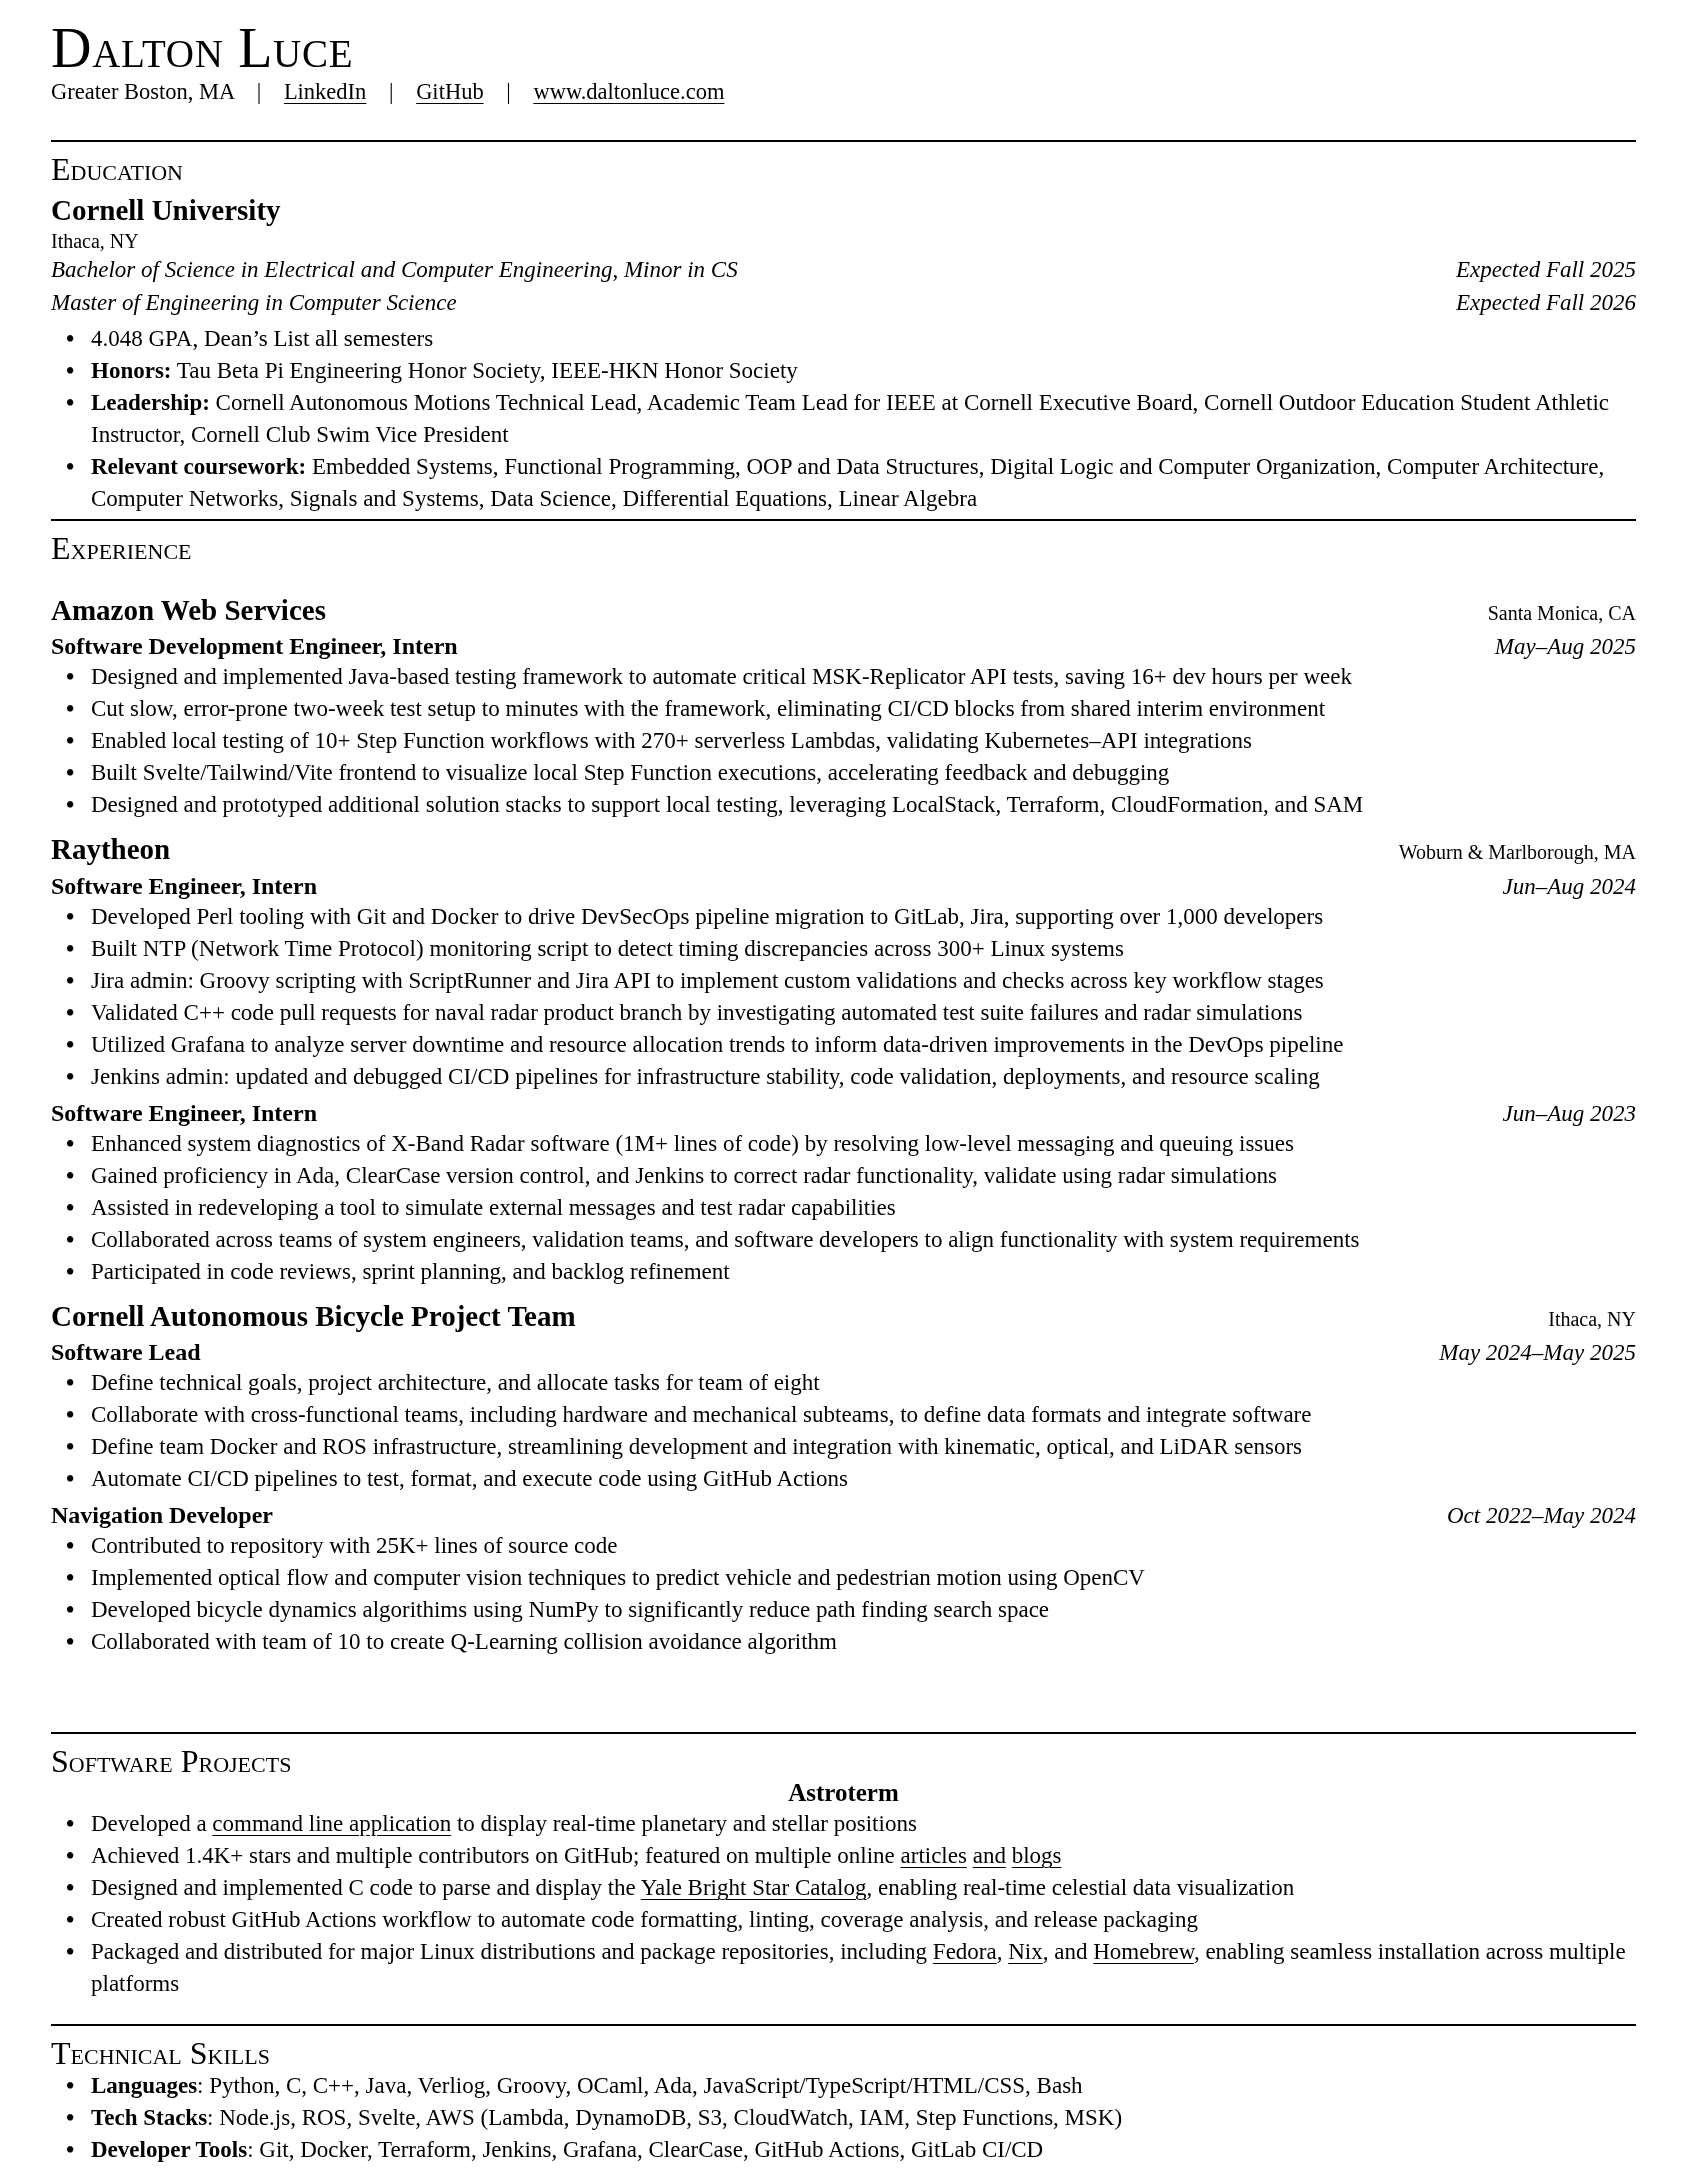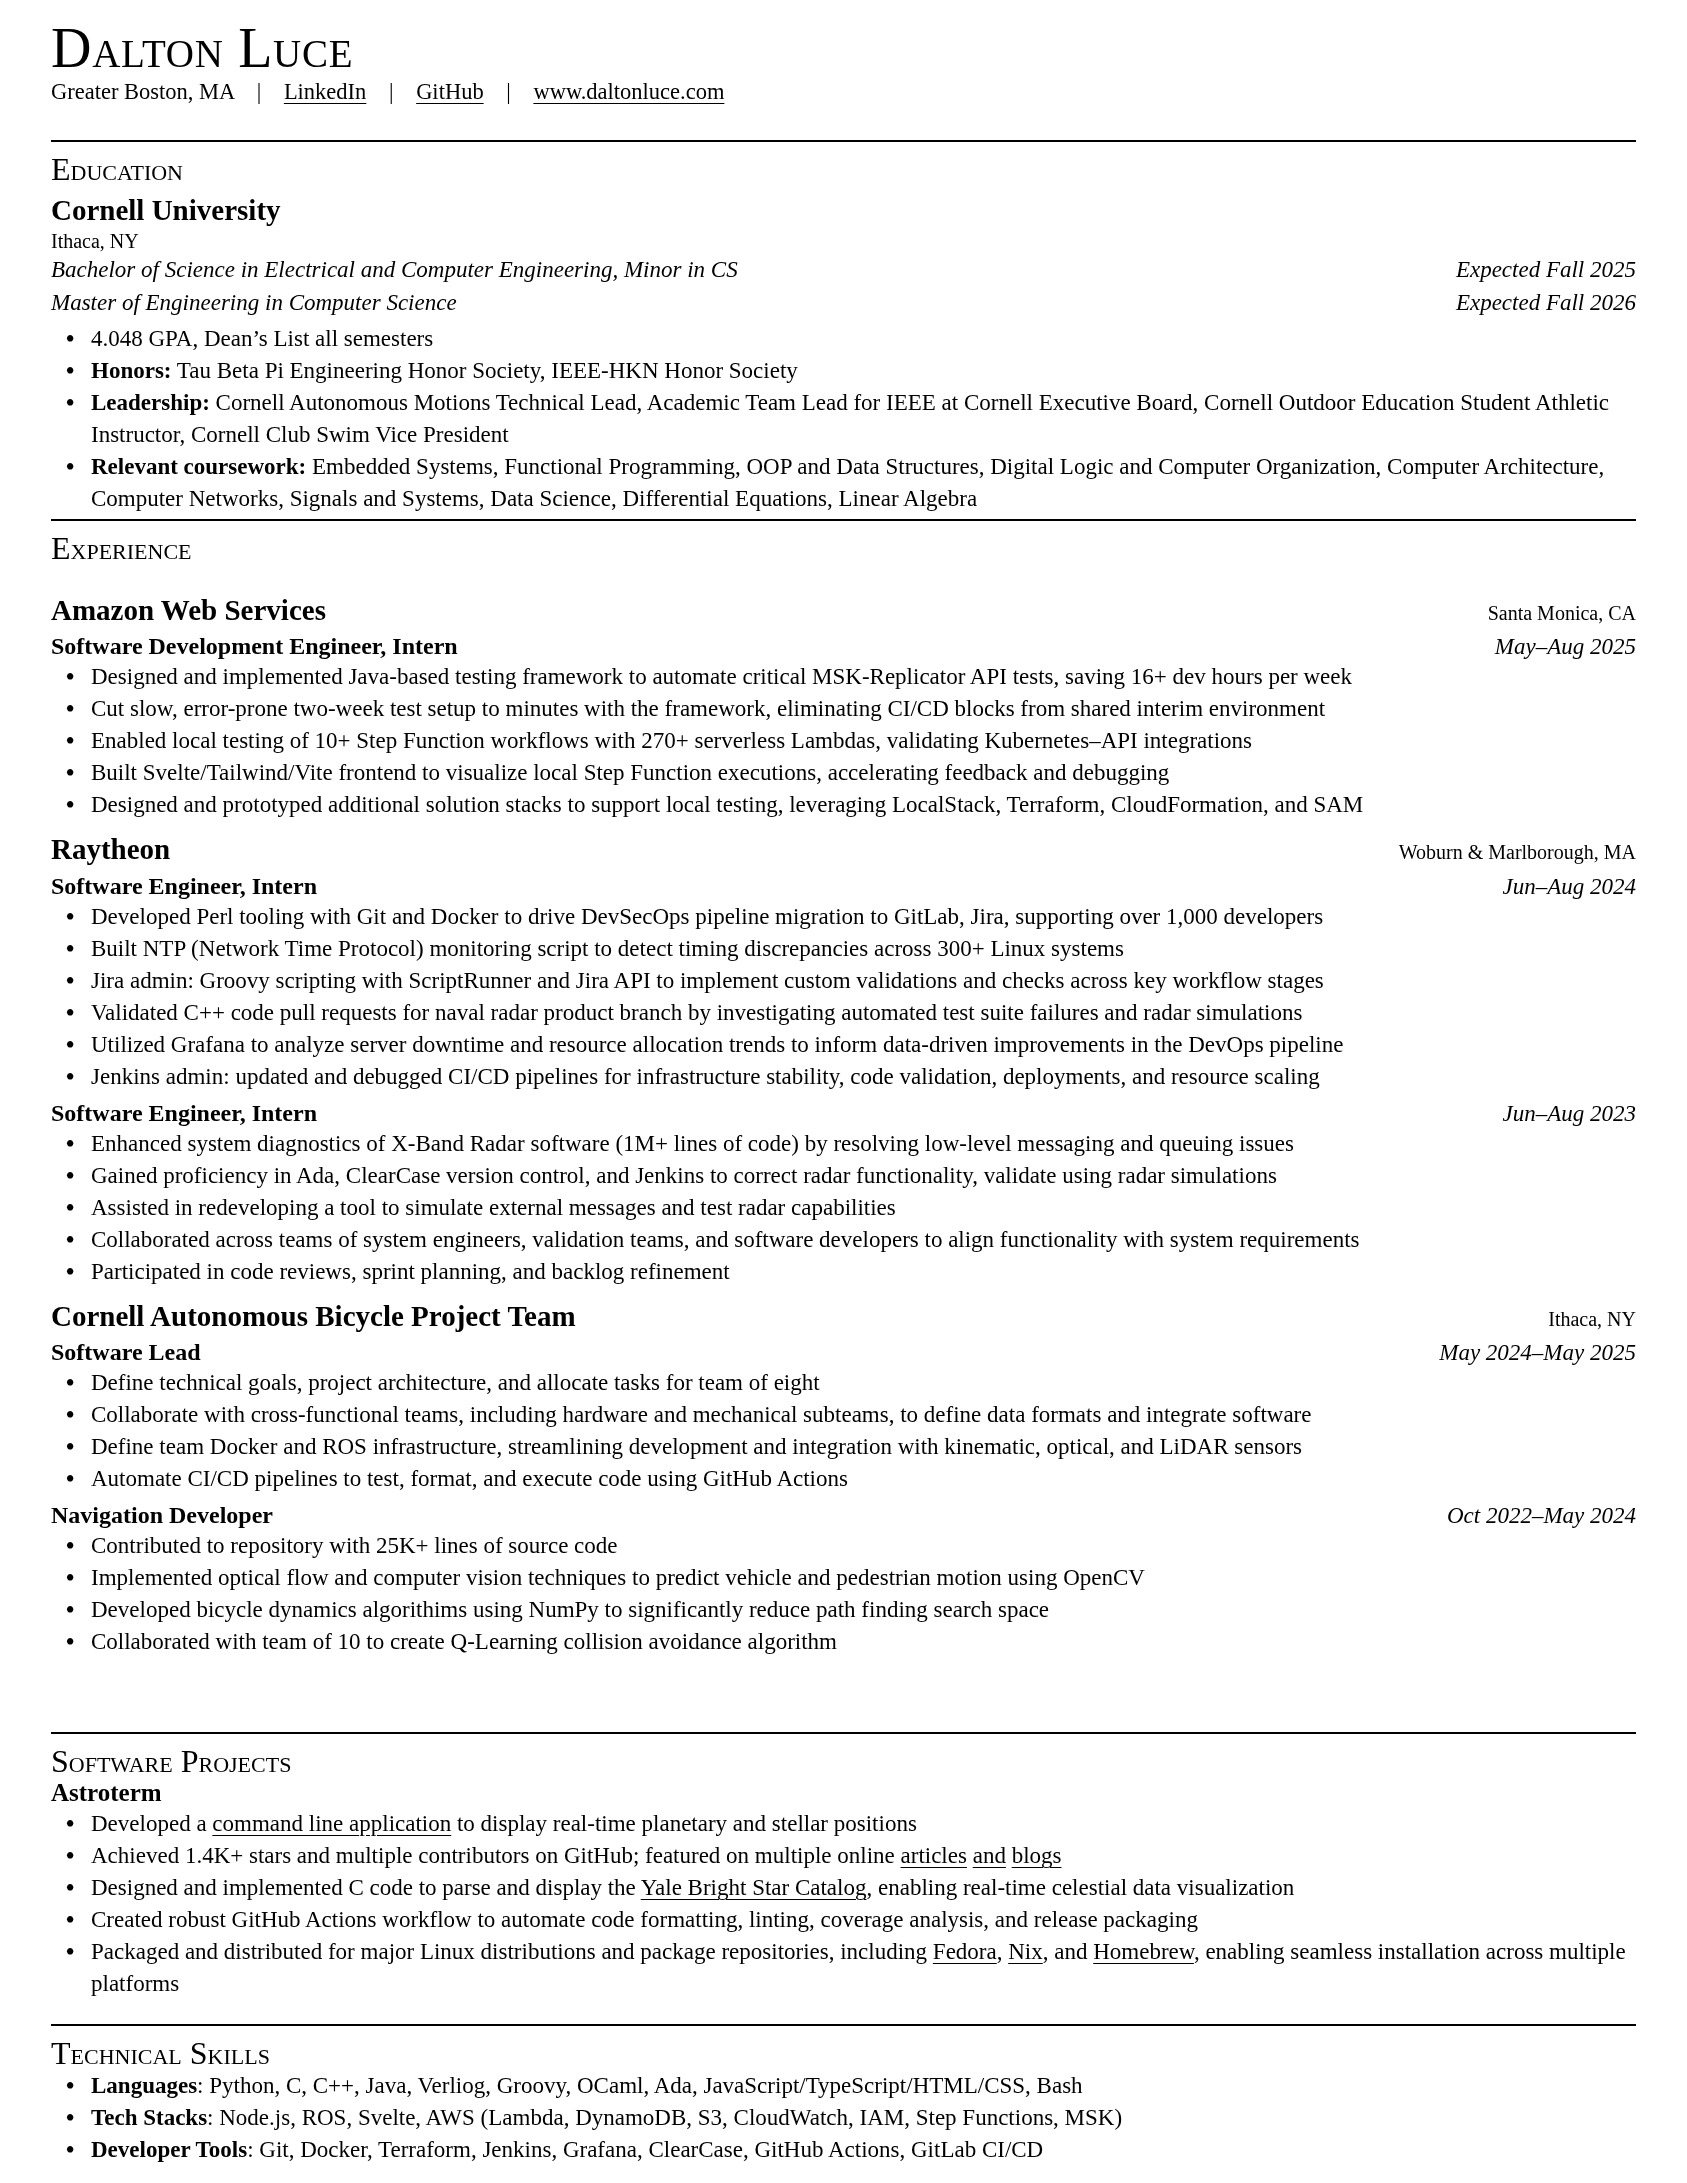--- a/index.html
+++ b/index.html
@@ -17,21 +17,21 @@
   .org { font-size:29px; font-weight:bold; line-height:40px; }
   .loc { font-size:20px; }
   .role { font-size:24px; font-weight:bold; line-height:30px; }
   .date { font-size:23px; font-style:italic; }
   .degree { font-size:23px; font-style:italic; line-height:33px; }
   ul { margin:0; padding:0; list-style:none; }
   li { position:relative; padding-left:40px; font-size:23px; line-height:32px; }
   li::before { content:"\2022"; position:absolute; left:14.6px; top:0; font-size:26.5px; }
   li b { font-weight:bold; }
   .lnk { color:#000; text-decoration:underline; text-underline-offset:4px; text-decoration-thickness:1.3px; }
-  .proj-title { font-size:25px; font-weight:bold; line-height:30px; }
+  .proj-title { font-size:25px; font-weight:bold; line-height:30px;text-align:center; }
 </style>
 </head>
 <body>
 
 <div class="page">
   <div class="name">Dalton Luce</div>
   <div class="contact">
     <span>Greater Boston, MA</span>
     <span class="sep">|</span>
     <a>LinkedIn</a>

